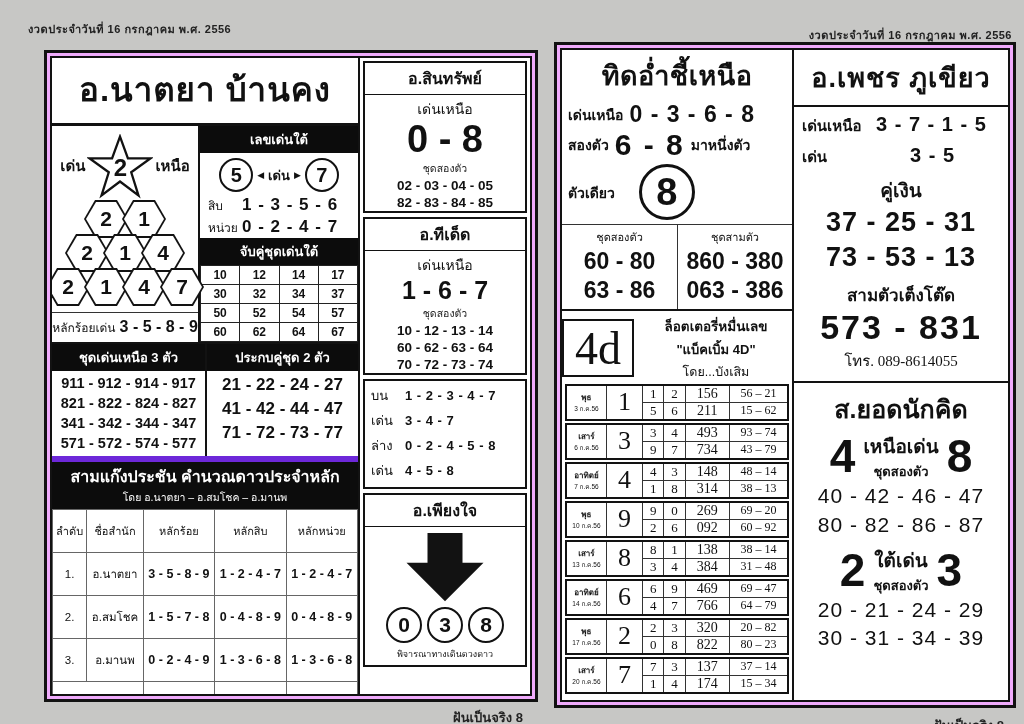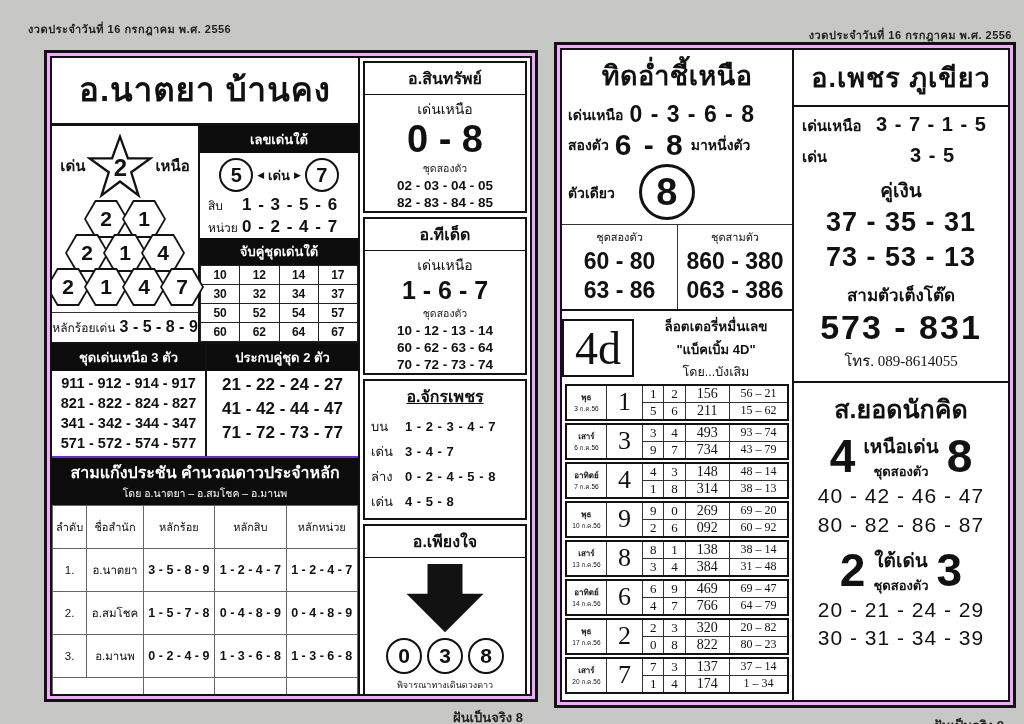--- a/index.html
+++ b/index.html
@@ -37,21 +37,21 @@
 .south{flex:1;border-left:2px solid #121212}
 .denrow{display:flex;align-items:center;justify-content:center;gap:4px;padding:5px 0 2px}
 .circ{border:2.5px solid #111;border-radius:50%;display:flex;align-items:center;justify-content:center;font-weight:700}
 .c-sm{width:34px;height:34px;font-size:20px}
 .mid{font-weight:700;font-size:13px}
 .tri{font-size:9px;vertical-align:1px}
 .kv{display:flex;align-items:baseline;padding:1px 8px}
 .kv span{font-size:12px;width:34px}.kv b{font-size:17px;letter-spacing:1px}
 .ptab{border-collapse:collapse;width:100%;margin-top:0}
 .ptab td{border:1.5px solid #222;text-align:center;font-weight:700;font-size:12px;padding:2px 0}
-.twocol{display:flex;border-bottom:2px solid #6d28d9}
+.twocol{display:flex;border-bottom:6px solid #6d28d9}
 .tc{width:50%}.tc+.tc{border-left:2px solid #121212}
 .nrow{text-align:center;font-weight:700;font-size:14.5px;padding:4px 0 0}
 .tc+.tc .nrow{font-size:17px}
 .tc .pad{padding-bottom:5px}
 .bar2{background:#0c0c0c;color:#fff;text-align:center;padding:2px 0 3px}
 .gt{font-weight:700;font-size:16px}.gs{font-size:10.5px}
 .gtab{border-collapse:collapse;width:100%}
 .gtab th,.gtab td{border:1px solid #666;text-align:center;padding:12px 1px}
 .gtab th{font-size:11px;font-weight:400}
 .gtab td{font-size:12.5px;font-weight:700}
@@ -336,21 +336,20 @@
     <div class="sbox">
      <div class="sb-t">อ.ทีเด็ด</div>
      <div class="sb-lab">เด่นเหนือ</div>
      <div class="sb-big2">1 - 6 - 7</div>
      <div class="sb-sub">ชุดสองตัว</div>
      <div class="sb-row">10 - 12 - 13 - 14</div>
      <div class="sb-row">60 - 62 - 63 - 64</div>
      <div class="sb-row">70 - 72 - 73 - 74</div>
     </div>
     <div class="sbox">
-     <div class="sb-t under" style="border-bottom:none">อ.จักรเพชร</div>
      <div class="jrow">
               <span>บน</span>
               <b>1 - 2 - 3 - 4 - 7</b>
             </div>
      <div class="jrow">
               <span>เด่น</span>
               <b>3 - 4 - 7</b>
             </div>
      <div class="jrow">
               <span>ล่าง</span>
@@ -578,39 +577,39 @@
                   <td class="fdb" rowspan="2">7</td>
                   <td class="fs">7</td>
                   <td class="fs">3</td>
                   <td class="fn">137</td>
                   <td class="fr">37 – 14</td>
                 </tr>
       <tr>
                   <td class="fs">1</td>
                   <td class="fs">4</td>
                   <td class="fn">174</td>
-                  <td class="fr">1 – 34</td>
+                  <td class="fr">15 – 34</td>
                 </tr>
      </tbody>
             </table>
     </div>
    </div>
    <div class="prr">
     <div class="phet">
      <div class="ph-t">อ.เพชร ภูเขียว</div>
      <div class="ph-row">
               <span>เด่นเหนือ</span>
               <b>3 - 7 - 1 - 5</b>
             </div>
      <div class="ph-row">
               <span>เด่น</span>
               <b style="margin-left:34px">3 - 5</b>
             </div>
      <div class="ph-c ph-pairh">คู่เงิน</div>
-     <div class="ph-c ph-pair">37 - 35 - 31</div>
+     <div class="ph-c ph-pair">37 - 25 - 31</div>
      <div class="ph-c ph-pair">73 - 53 - 13</div>
      <div class="ph-c ph-trih">สามตัวเต็งโต๊ด</div>
      <div class="ph-c ph-tri">573 - 831</div>
      <div class="ph-c ph-tel">โทร. 089-8614055</div>
     </div>
     <div class="yod">
      <div class="yd-t">ส.ยอดนักคิด</div>
      <div class="ydrow">
       <span class="yd-big">4</span>
       <span class="yd-mid"><span class="yd-lab">เหนือเด่น</span><br><span class="yd-sub">ชุดสองตัว</span></span>

